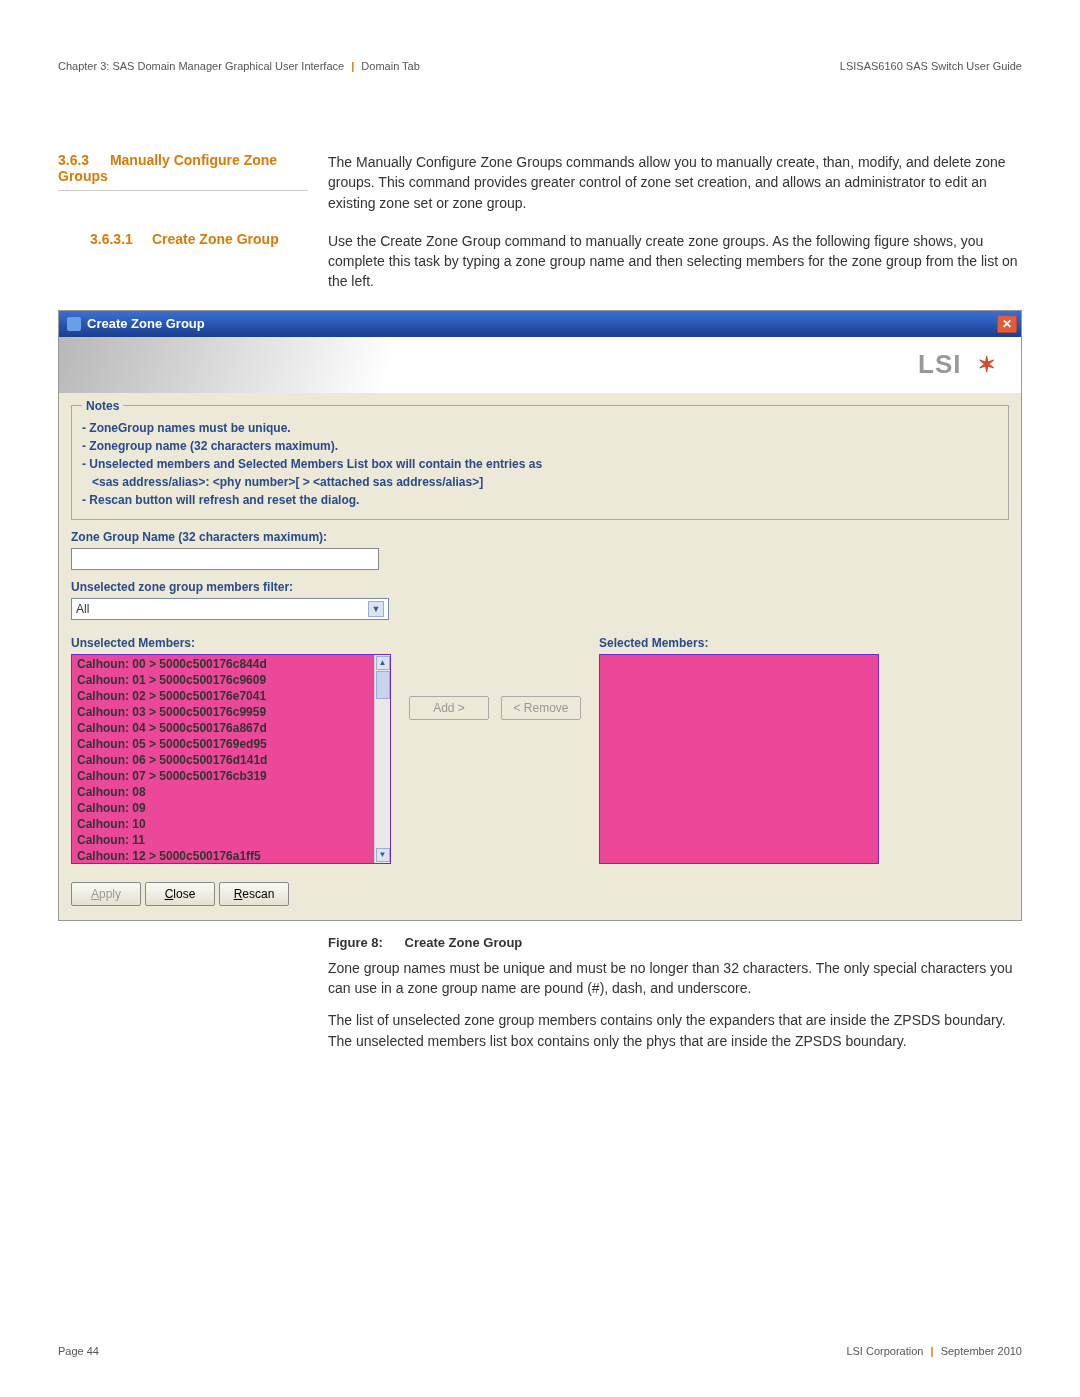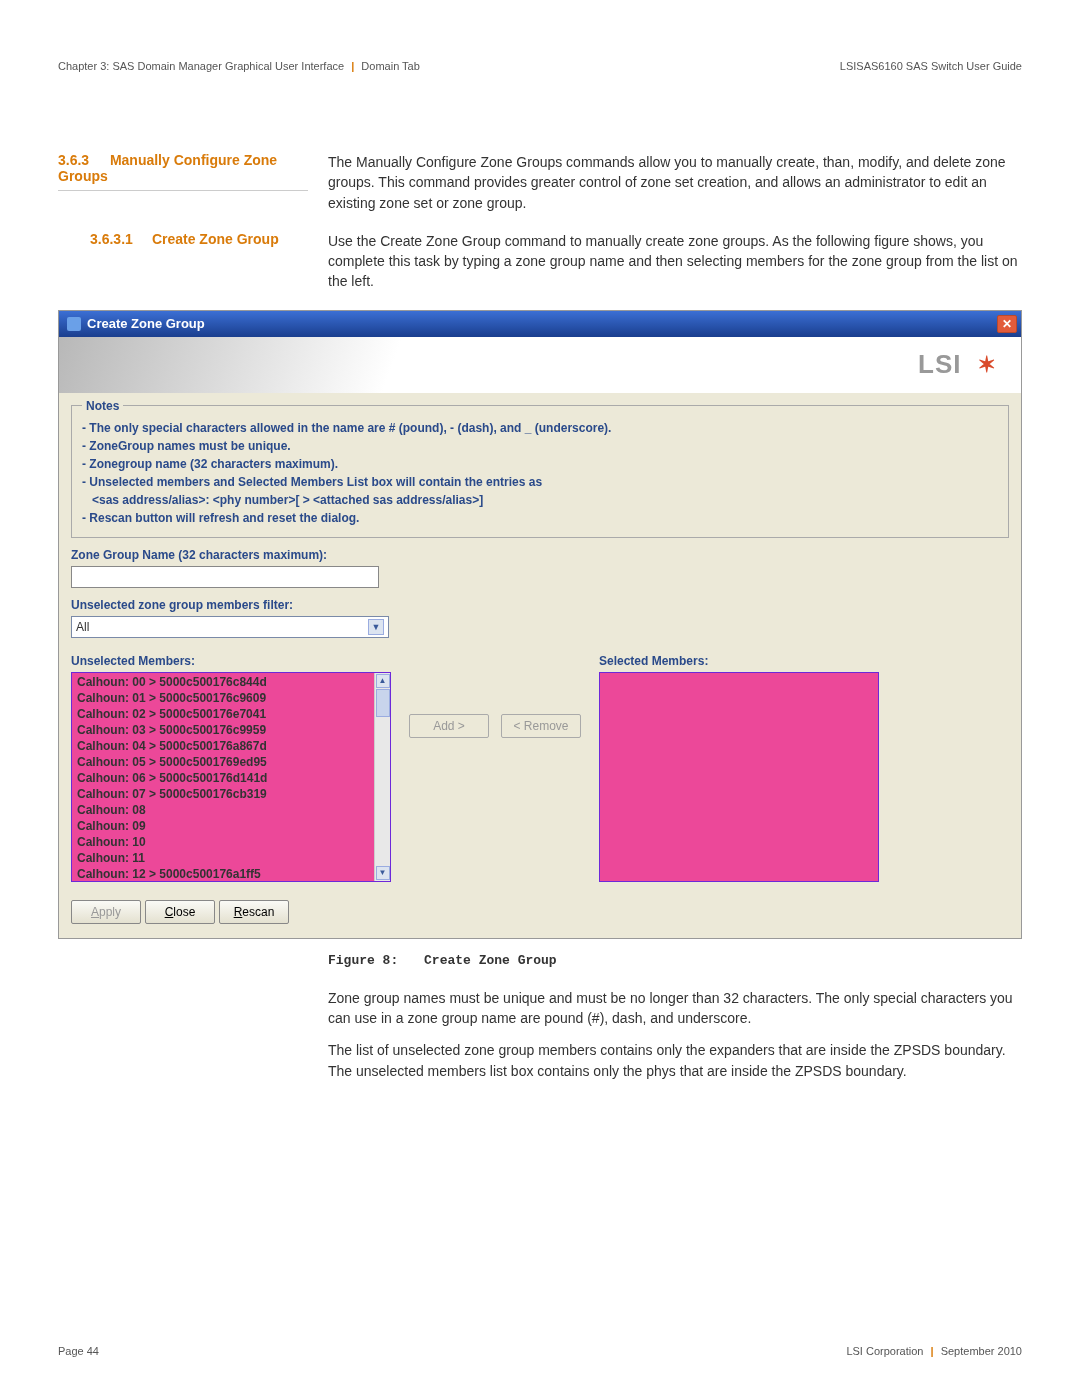--- a/index.html
+++ b/index.html
@@ -39,21 +39,21 @@
   .list-scroll { width: 16px; background: #e8e8e8; border-left: 1px solid #ccc; display: flex; flex-direction: column; justify-content: space-between; align-items: center; padding: 1px 0; }
   .sb-btn { width: 14px; height: 14px; background: #dce4f0; border: 1px solid #9aace0; font-size: 8px; display: flex; align-items: center; justify-content: center; color: #3a5a9a; }
   .sb-thumb { width: 14px; height: 28px; background: #c8d4ec; border: 1px solid #9aace0; }
   .listbox.empty { width: 280px; }
   .btn-col { display: flex; flex-direction: row; gap: 12px; padding-top: 70px; }
   .trans-btn { width: 80px; height: 24px; border: 1px solid #aaa; background: #ece9d8; color: #999; font-size: 12px; border-radius: 2px; cursor: default; }
   .dlg-footer { margin-top: 18px; display: flex; gap: 4px; }
   .dlg-btn { width: 70px; height: 24px; border: 1px solid #888; background: linear-gradient(#fafaf6, #e4e1d0); font-size: 12px; border-radius: 2px; cursor: pointer; }
   .dlg-btn.disabled { color: #999; cursor: default; }
   .underline-letter { text-decoration: underline; }
-  .figcap { text-align: left; padding-left: 270px; font-size: 13px; margin: 14px 0 20px 0; font-family: Liberation Mono, monospace; }
+  .figcap { text-align: left; padding-left: 270px; font-size: 13px; margin: 14px 0 8px 0; }
   .figcap b { margin-right: 18px; }
   .body-para { padding-left: 270px; font-size: 14px; line-height: 1.45; margin-bottom: 12px; }
   .footer-row { position: absolute; bottom: 40px; left: 58px; right: 58px; display: flex; justify-content: space-between; font-size: 11px; color: #555; }
   .footer-right .divider { color: #d97b0a; font-weight: bold; margin: 0 4px; }
 </style>
 </head>
 <body>
 
 <div class="page">
 
@@ -97,21 +97,20 @@
     </div>
     <div class="banner">
       <div class="logo">
         <span>LSI</span>
         <span class="logo-star">✶</span>
       </div>
     </div>
     <div class="dlg-body">
       <fieldset class="notes">
         <legend>Notes</legend>
-        <div class="note-line">- The only special characters allowed in the name are # (pound), - (dash), and _ (underscore).</div>
         <div class="note-line">- ZoneGroup names must be unique.</div>
         <div class="note-line">- Zonegroup name (32 characters maximum).</div>
         <div class="note-line">- Unselected members and Selected Members List box will contain the entries as</div>
         <div class="note-line note-indent">  &lt;sas address/alias&gt;: &lt;phy number&gt;[ &gt; &lt;attached sas address/alias&gt;]</div>
         <div class="note-line">- Rescan button will refresh and reset the dialog.</div>
       </fieldset>
 
       <div class="dlg-label">Zone Group Name (32 characters maximum):</div>
       <input class="zg-input" type="text" style="">
 

